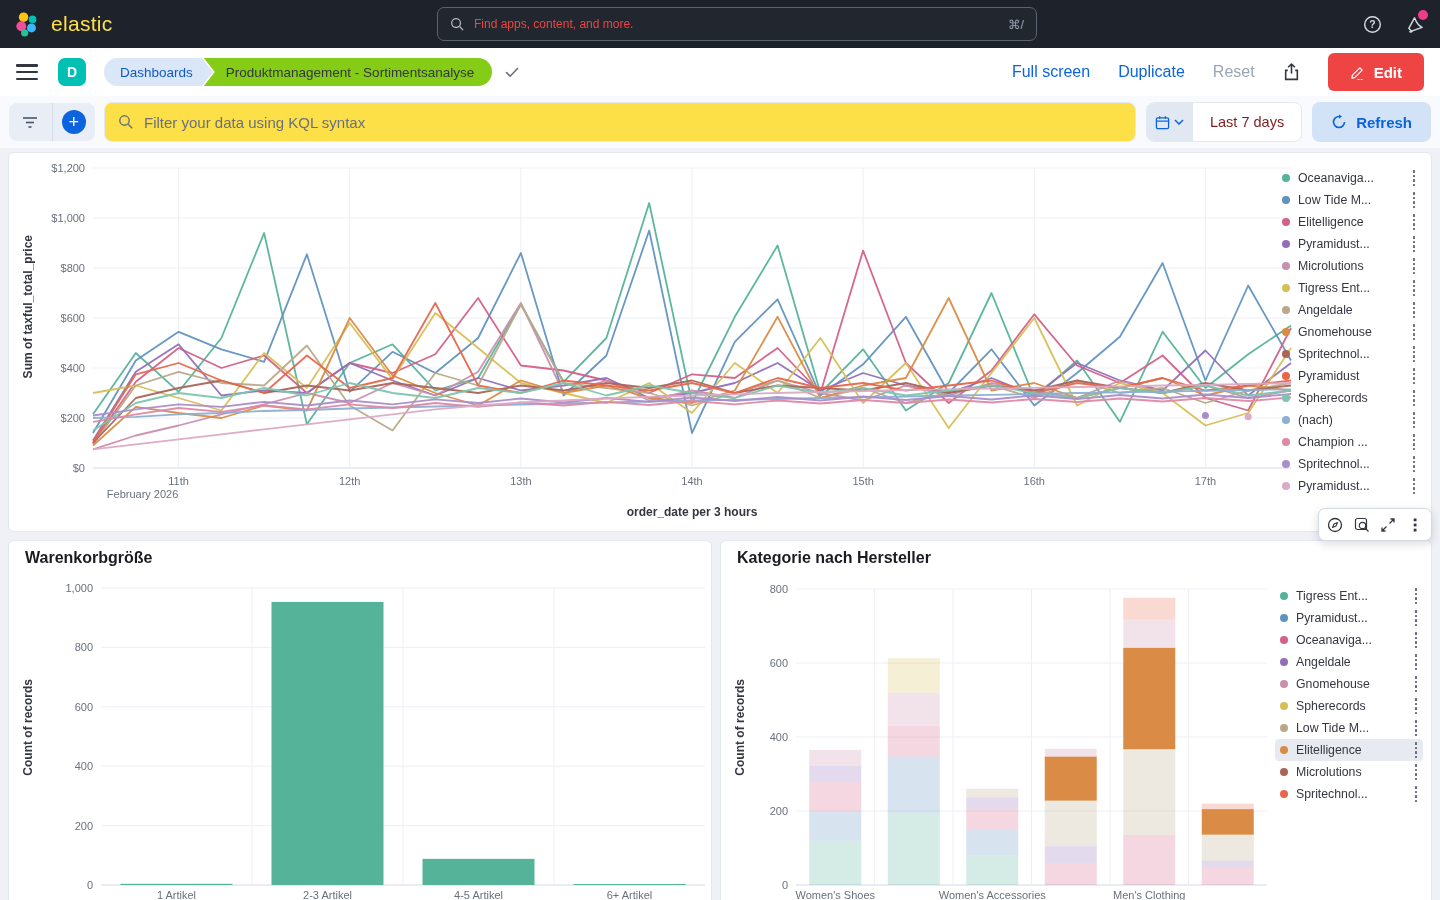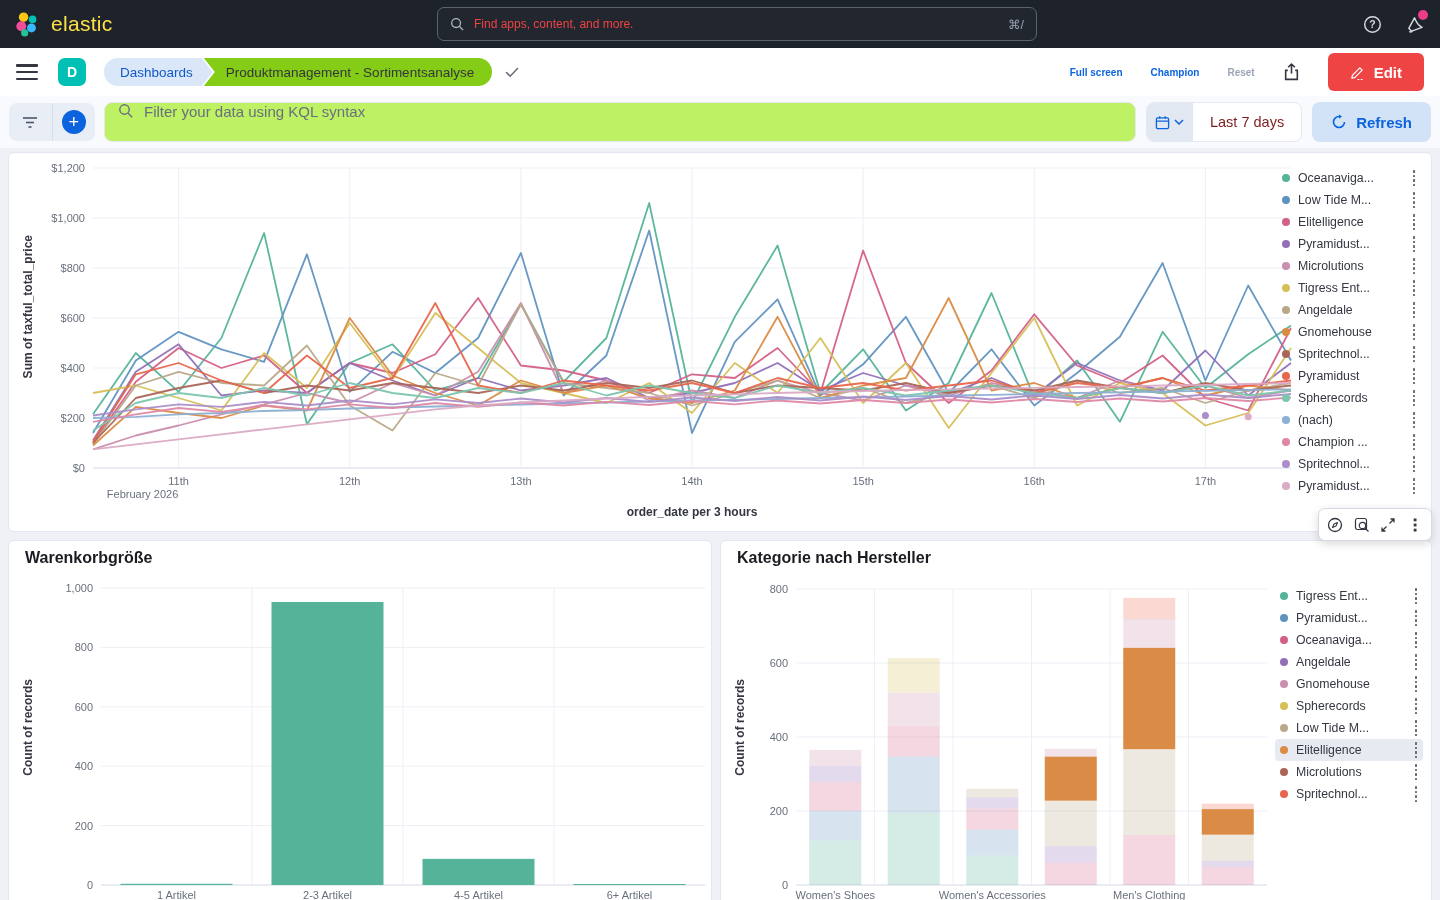--- a/index.html
+++ b/index.html
@@ -23,32 +23,32 @@
   
   .nav-row{position:absolute;top:48px;left:0;width:1440px;height:48px;background:#fff;display:flex;align-items:center;padding:0 16px;z-index:30}
   .hamburger{width:22px;height:16px;display:flex;flex-direction:column;justify-content:space-between;cursor:pointer;margin-right:20px}
   .hamburger span{height:2.5px;background:#343741;border-radius:1px}
   .space-avatar{width:28px;height:28px;background:#00BFB3;border-radius:7px;color:#fff;font-weight:700;font-size:14px;display:flex;align-items:center;justify-content:center;margin-right:18px;cursor:pointer}
   .crumbs{display:flex;align-items:center;height:28px}
   .crumb1{height:28px;display:flex;align-items:center;background:#D9E7F8;color:#1158C9;font-size:13.5px;font-weight:500;padding:0 20px 0 16px;border-radius:14px 0 0 14px;clip-path:polygon(0 0,calc(100% - 11px) 0,100% 50%,calc(100% - 11px) 100%,0 100%);cursor:pointer}
   .crumb2{height:28px;display:flex;align-items:center;background:#84cc16;color:#33363D;font-size:13.5px;padding:0 18px 0 22px;margin-left:-9px;border-radius:0 14px 14px 0;clip-path:polygon(0 0,100% 0,100% 100%,0 100%,11px 50%)}
   .saved-check{margin-left:12px;display:flex;align-items:center}
   .nav-actions{margin-left:auto;display:flex;align-items:center;gap:28px}
-  .nav-link{color:#0B64DD;font-size:10px;font-weight:700;cursor:pointer;white-space:nowrap}
+  .nav-link{color:#0B64DD;font-size:16px;font-weight:400;cursor:pointer;white-space:nowrap}
   .nav-link.disabled{color:#9AA5B5;cursor:default}
   .share-btn{display:flex;align-items:center;cursor:pointer}
   .edit-btn{height:38px;padding:0 22px;background:#ef4444;color:#fff;border:none;border-radius:6px;font-weight:600;font-size:15px;display:flex;align-items:center;gap:9px;cursor:pointer;font-family:inherit}
 
   
   .filter-row{position:absolute;top:96px;left:0;width:1440px;height:52px;background:#F9FAFD;display:flex;align-items:center;padding:0 9px;z-index:20}
   .filter-group{width:86px;height:38px;background:#E9EDF6;border-radius:8px;display:flex;margin-right:9px;flex:none}
   .filter-half{flex:1;display:flex;align-items:center;justify-content:center;cursor:pointer}
   .filter-half + .filter-half{border-left:1px solid #D8DEE9}
   .add-filter-circle{width:24px;height:24px;border-radius:50%;background:#0B64DD;color:#fff;font-size:18px;display:flex;align-items:center;justify-content:center;line-height:0}
-  .kql-input{flex:1;height:40px;background:#bef264;border:1px solid #E4E9F1;border-radius:8px;display:flex;align-items:flex-start;padding:0 13px;gap:10px;margin-right:10px;cursor:text}
+  .kql-input{flex:1;height:40px;background:#fde047;border:1px solid #E4E9F1;border-radius:8px;display:flex;align-items:center;padding:0 13px;gap:10px;margin-right:10px;cursor:text}
   .kql-placeholder{color:#69707D;font-size:15px}
   .date-picker{display:flex;height:40px;margin-right:10px;border-radius:8px;overflow:hidden;border:1px solid #E4E9F1;flex:none;background:#fff}
   .date-cal{width:46px;background:#E2E8F2;display:flex;align-items:center;justify-content:center;gap:4px;cursor:pointer}
   .date-text{display:flex;align-items:center;padding:0 17px;font-size:14.5px;color:#7f1d1d;cursor:pointer;white-space:nowrap}
   .refresh-btn{height:40px;padding:0 19px;background:#D2E2F7;border:none;border-radius:8px;color:#0B64DD;font-weight:600;font-size:15px;display:flex;align-items:center;gap:9px;cursor:pointer;flex:none;font-family:inherit}
 
   
   .dash{position:absolute;top:148px;left:0;width:1440px;height:752px;background:#EFF1F6}
   .panel{position:absolute;background:#fff;border:1px solid #E2E7F0;border-radius:6px;overflow:hidden}
   #panel-main{left:8px;top:4px;width:1424px;height:380px}
@@ -124,21 +124,21 @@
     <span class="crumb1">Dashboards</span>
     <span class="crumb2">Produktmanagement - Sortimentsanalyse</span>
   </div>
   <span class="saved-check">
     <svg width="16" height="16" viewBox="0 0 16 16">
         <path d="M2.5 8.5 L6.2 12.2 L13.5 4.5" fill="none" stroke="#69707D" stroke-width="1.6" stroke-linecap="round"></path>
       </svg>
   </span>
   <div class="nav-actions">
     <span class="nav-link">Full screen</span>
-    <span class="nav-link">Champion</span>
+    <span class="nav-link">Duplicate</span>
     <span class="nav-link disabled">Reset</span>
     <span class="share-btn">
       <svg width="17" height="18" viewBox="0 0 16 17">
         <path d="M8 1 L8 10" stroke="#343741" stroke-width="1.5" fill="none"></path>
         <path d="M4.8 4 L8 1 L11.2 4" stroke="#343741" stroke-width="1.5" fill="none" stroke-linejoin="round"></path>
         <path d="M4.5 7 H2.5 V15.5 H13.5 V7 H11.5" stroke="#343741" stroke-width="1.5" fill="none"></path>
       </svg>
     </span>
     <button class="edit-btn">
       <svg width="15" height="15" viewBox="0 0 16 16">

